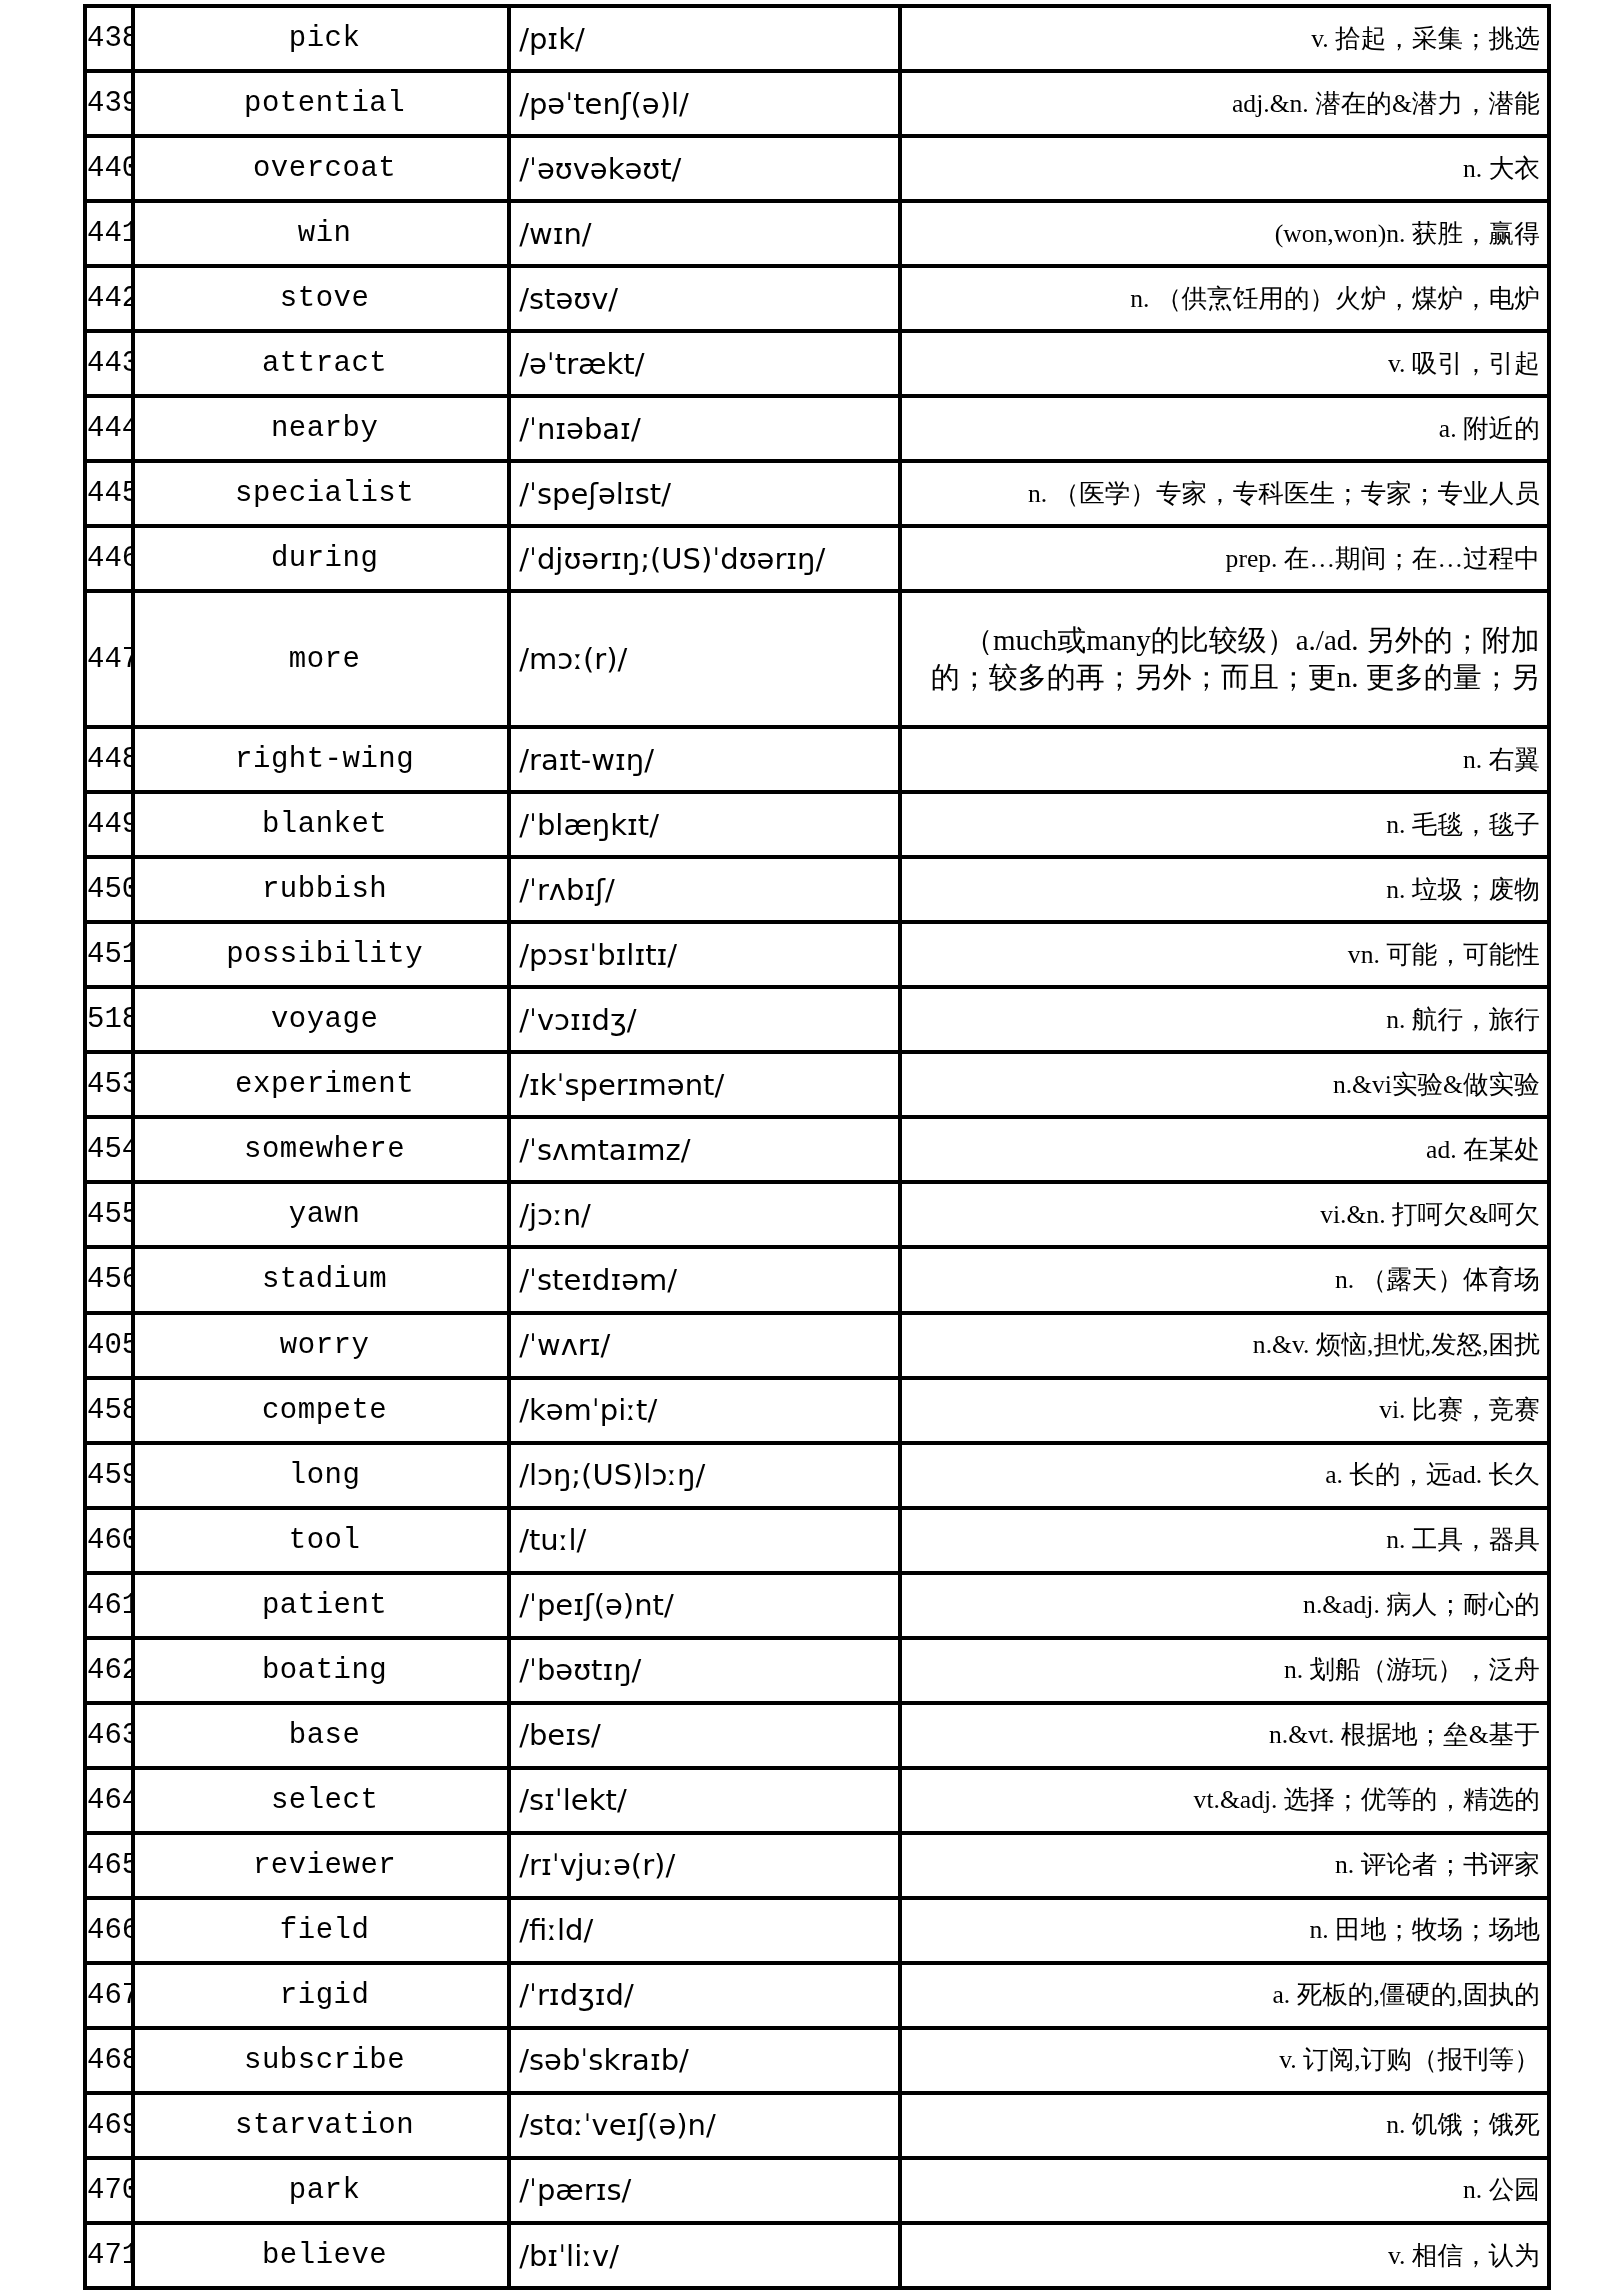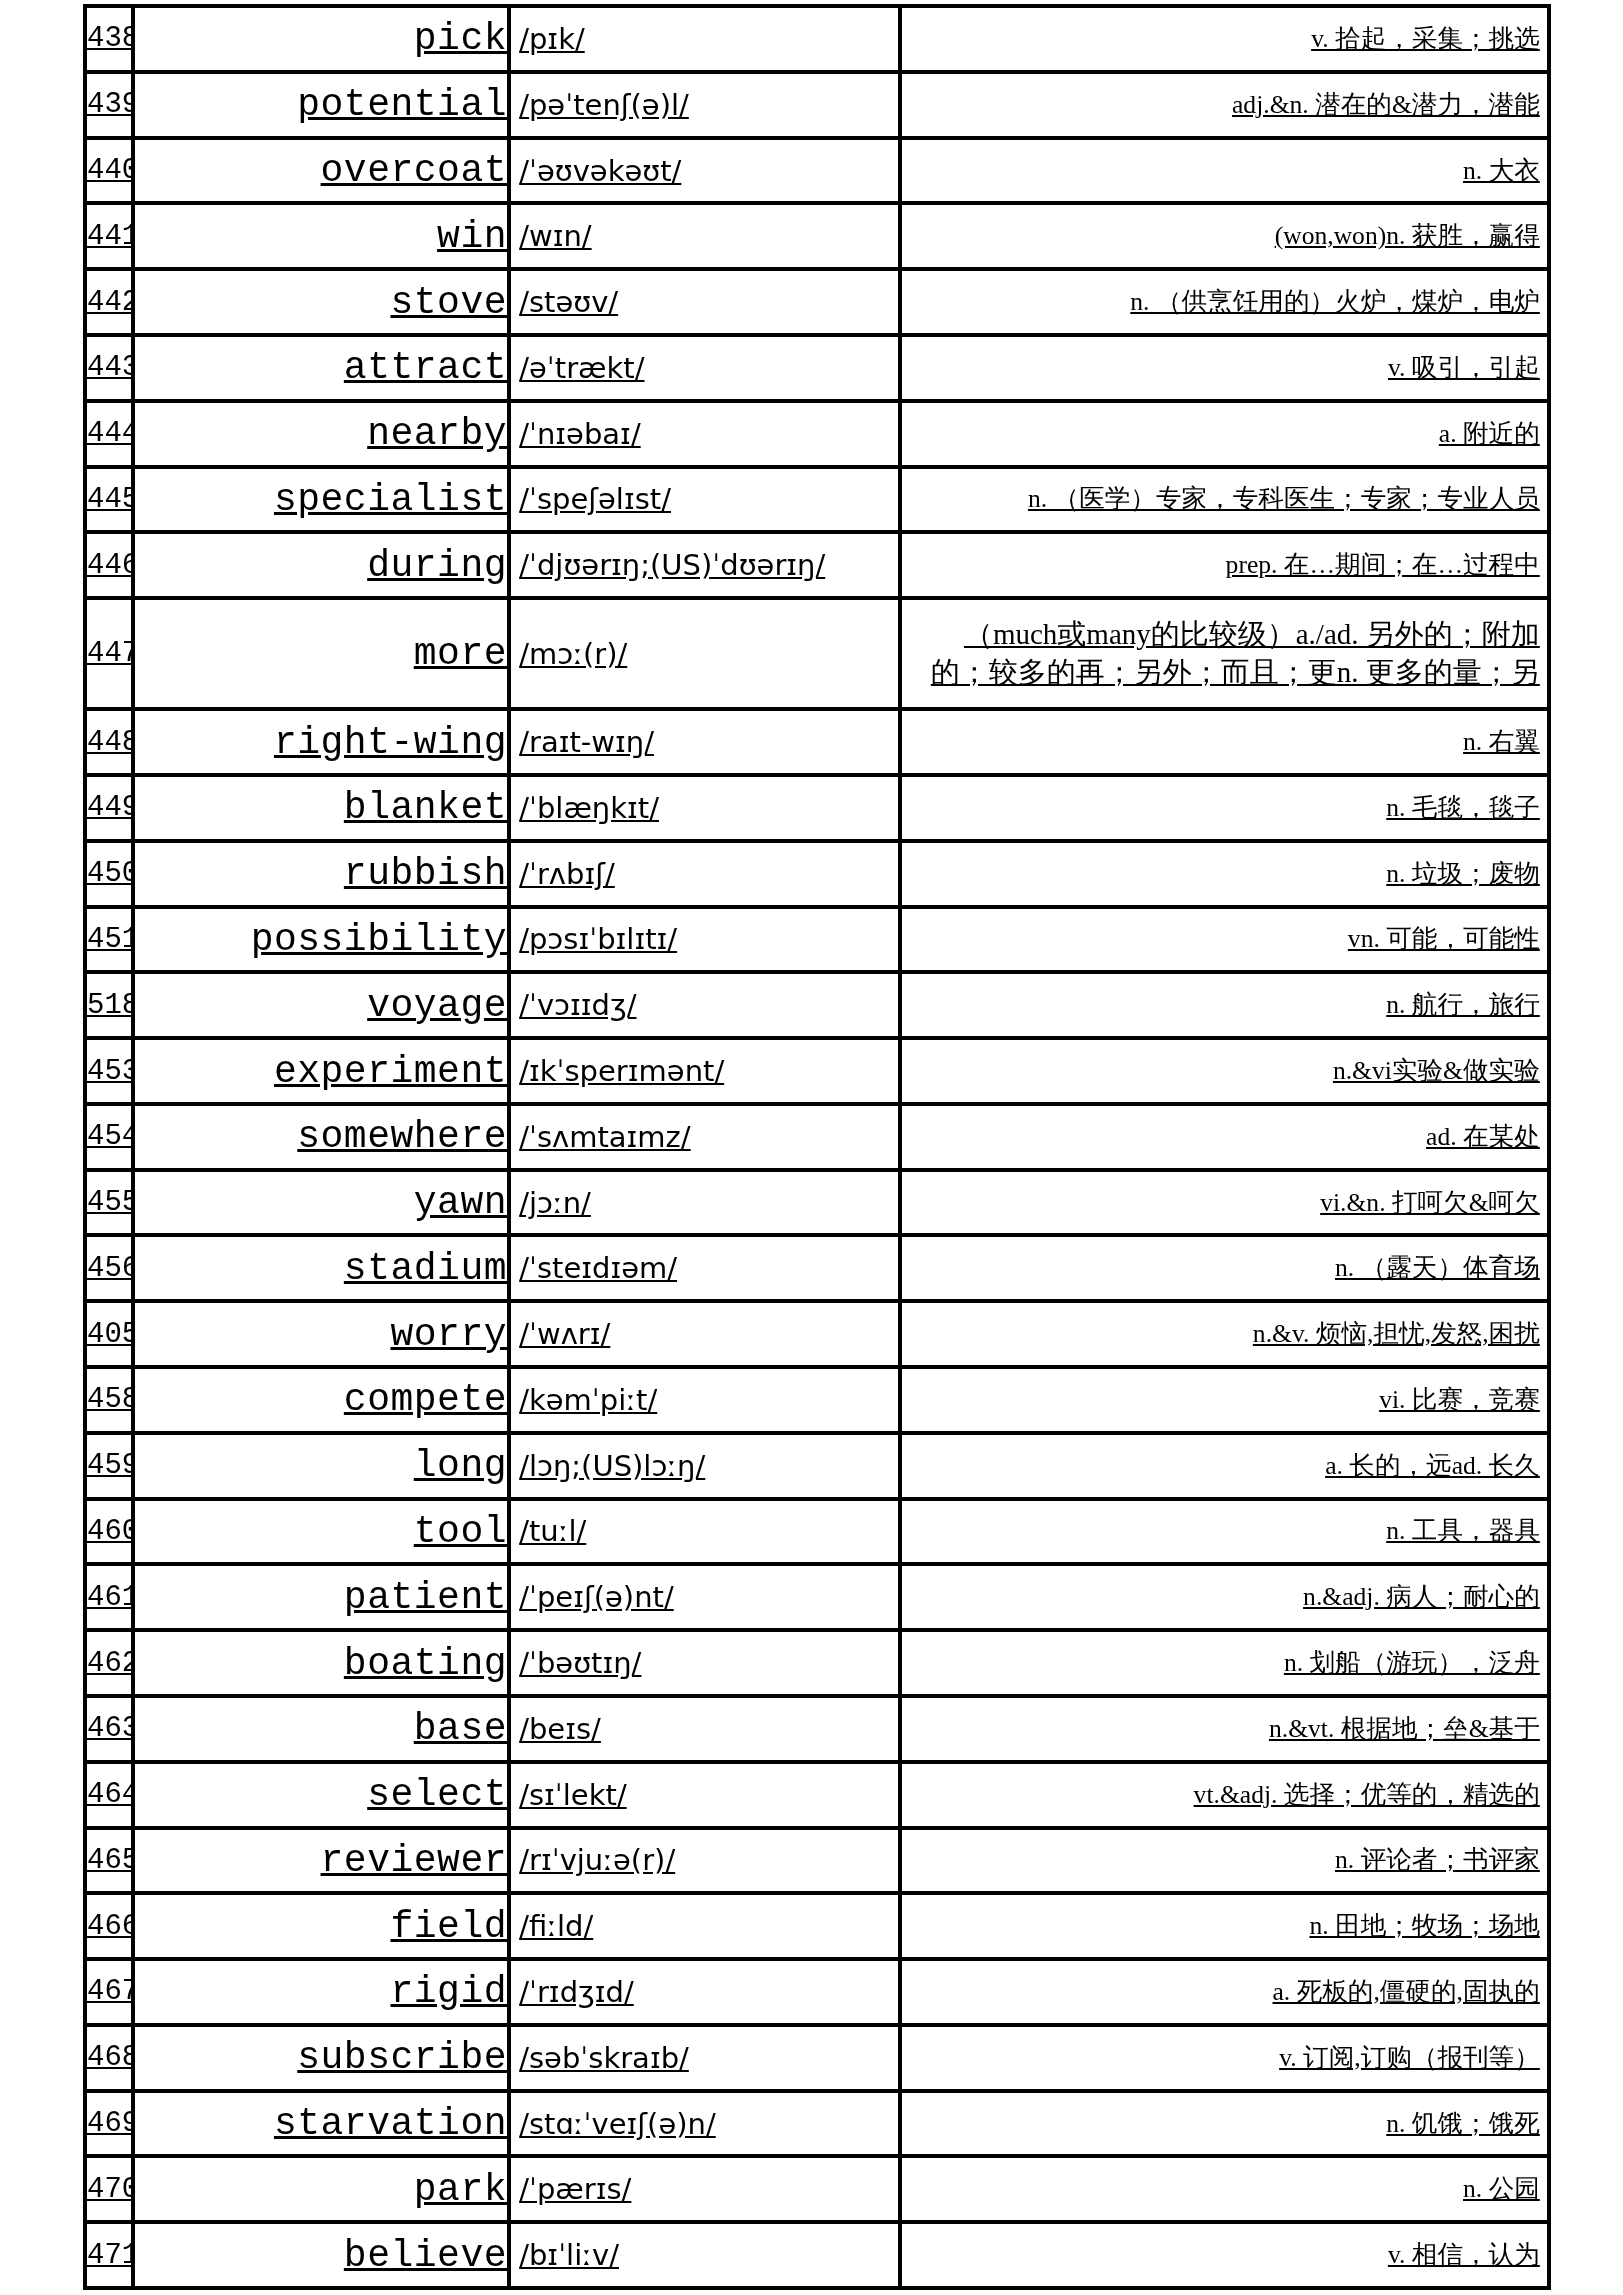--- a/index.html
+++ b/index.html
@@ -13,21 +13,20 @@
     position: relative;
     font-family: "Liberation Sans", sans-serif;
     color: #000000;
   }
   .vocab-wrap {
     position: absolute;
     left: 83px;
     top: 4.1px;
     width: 1322px;
     height: 2286px;
-    text-decoration: underline;
   }
   table.vocab {
     border-collapse: collapse;
     table-layout: fixed;
     width: 1464px;
     height: 2286px;
   }
   table.vocab td {
     border: 4.6px solid #000000;
     vertical-align: middle;
@@ -35,22 +34,22 @@
     background: #ffffff;
   }
   td.num {
     font-family: "Liberation Mono", "DejaVu Sans Mono", monospace;
     font-size: 29px;
     text-align: center;
     padding: 0;
   }
   td.word {
     font-family: "Liberation Mono", "DejaVu Sans Mono", monospace;
-    font-size: 38px;
-    text-align: right;
+    font-size: 29px;
+    text-align: center;
     padding: 0 0 0 7.2px;
     letter-spacing: 0.5px;
   }
   td.phon {
     font-family: "DejaVu Sans", sans-serif;
     font-size: 29px;
     text-align: left;
     padding: 0 0 0 8.2px;
   }
   td.def {

